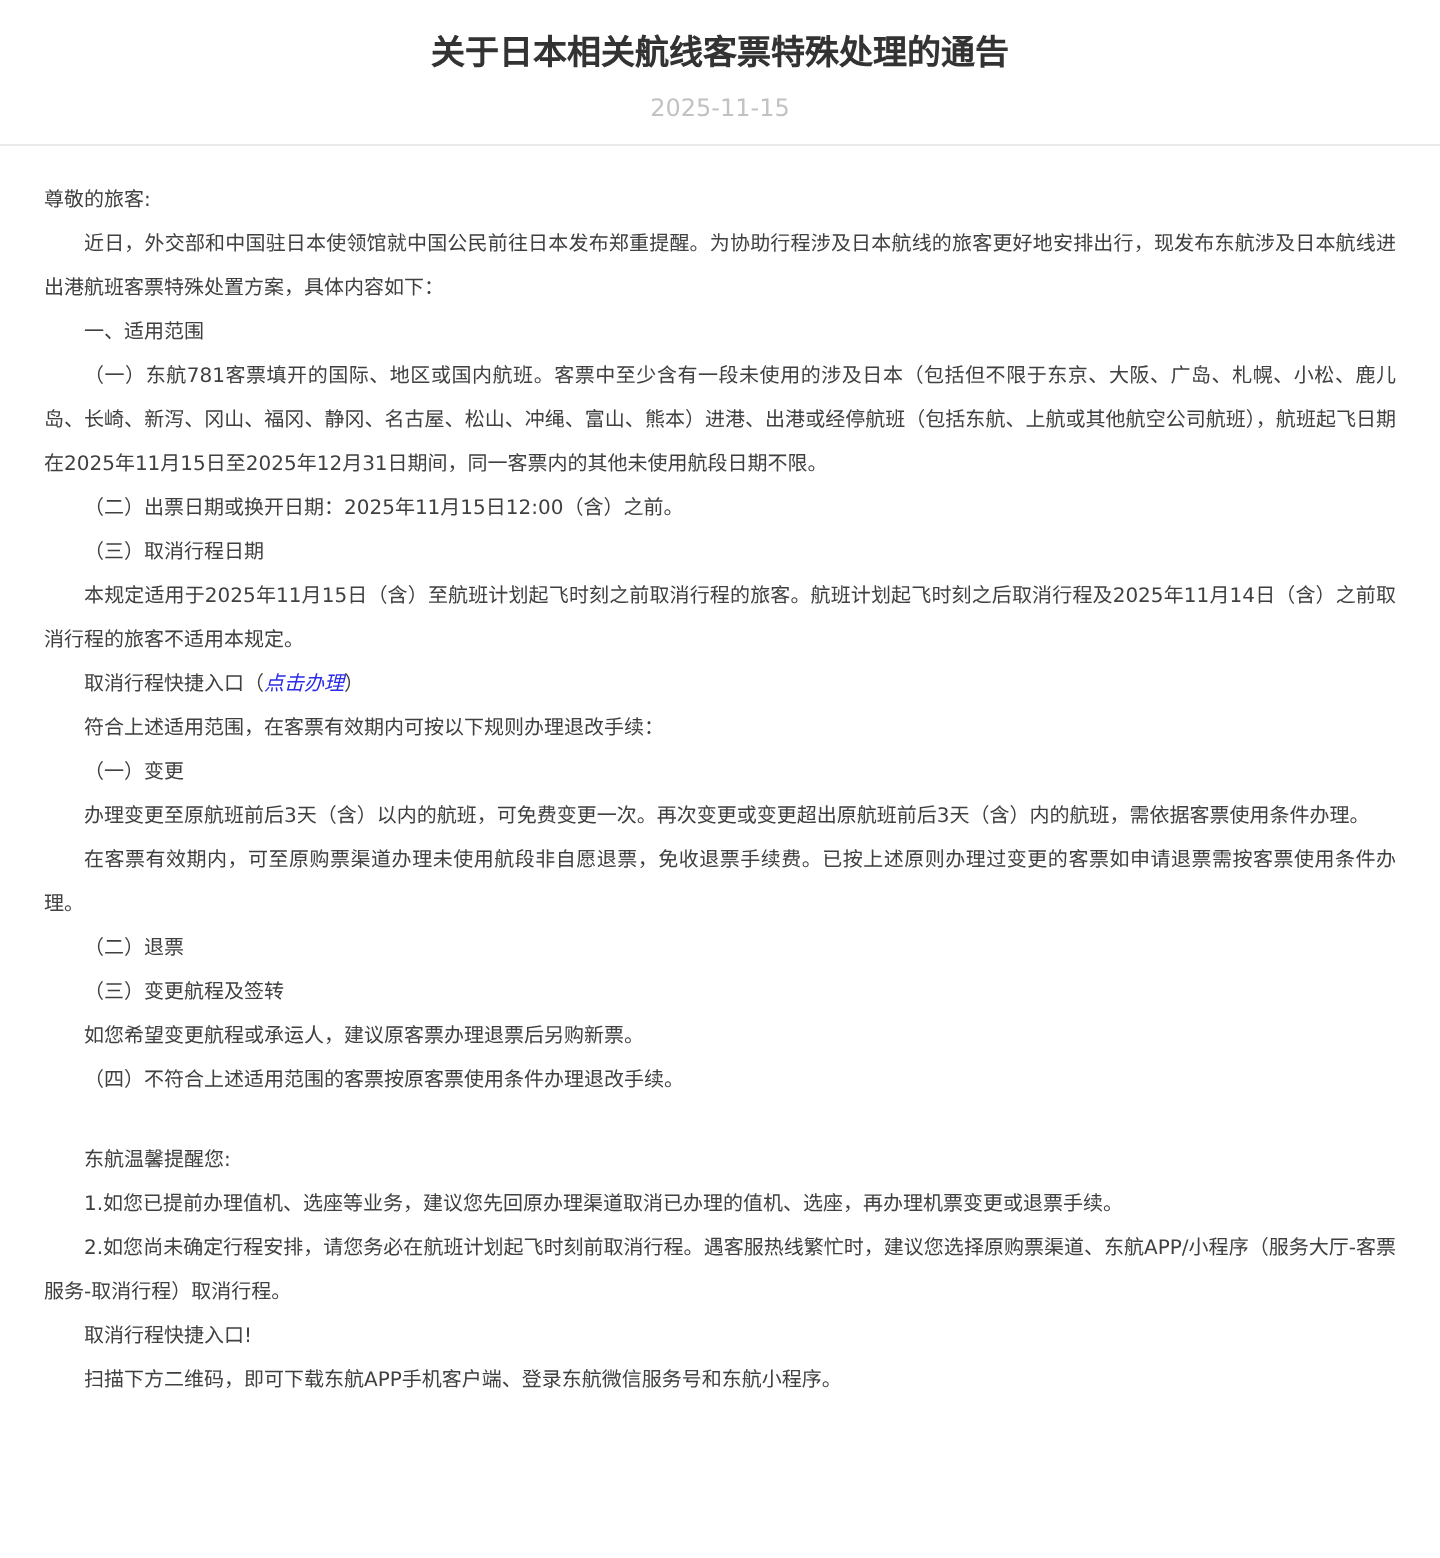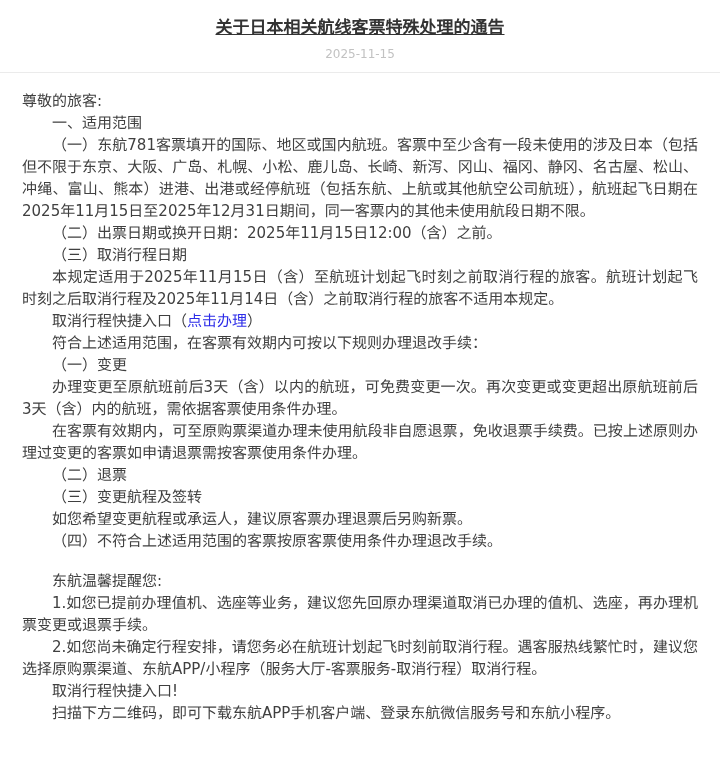--- a/index.html
+++ b/index.html
@@ -17,63 +17,64 @@
   .doc-header {
     text-align: center;
     padding-top: 15px;
   }
   .doc-title {
     margin: 0;
     font-size: 17px;
     line-height: 24px;
     font-weight: bold;
     color: #333333;
-    text-decoration: underline;
   }
   .doc-date {
     margin-top: 8px;
     font-size: 12px;
     line-height: 14px;
     color: #c2c2c2;
   }
   .divider {
     height: 0;
     border-top: 1px solid #ebebeb;
     margin-top: 11px;
   }
   .doc-main {
     padding: 17px 22px 0 22px;
   }
   .para {
     margin: 0;
-    font-size: 15px;
+    font-size: 10px;
     line-height: 22px;
     text-align: justify;
     word-break: break-all;
   }
   .indent { text-indent: 2em; }
   .gap { height: 18px; }
   .inline-link {
     color: #2b2be8;
     text-decoration: none;
     cursor: pointer;
+    font-style: italic;
   }
 </style>
 </head>
 <body>
 
 <header class="doc-header">
   <h1 class="doc-title">关于日本相关航线客票特殊处理的通告</h1>
   <div class="doc-date">2025-11-15</div>
 </header>
 
 <div class="divider"></div>
 
 <main class="doc-main">
   <p class="para">尊敬的旅客:</p>
+  <p class="para indent">近日，外交部和中国驻日本使领馆就中国公民前往日本发布郑重提醒。为协助行程涉及日本航线的旅客更好地安排出行，现发布东航涉及日本航线进出港航班客票特殊处置方案，具体内容如下：</p>
   <p class="para indent">一、适用范围</p>
   <p class="para indent">（一）东航781客票填开的国际、地区或国内航班。客票中至少含有一段未使用的涉及日本（包括但不限于东京、大阪、广岛、札幌、小松、鹿儿岛、长崎、新泻、冈山、福冈、静冈、名古屋、松山、冲绳、富山、熊本）进港、出港或经停航班（包括东航、上航或其他航空公司航班），航班起飞日期在2025年11月15日至2025年12月31日期间，同一客票内的其他未使用航段日期不限。</p>
   <p class="para indent">（二）出票日期或换开日期：2025年11月15日12:00（含）之前。</p>
   <p class="para indent">（三）取消行程日期</p>
   <p class="para indent">本规定适用于2025年11月15日（含）至航班计划起飞时刻之前取消行程的旅客。航班计划起飞时刻之后取消行程及2025年11月14日（含）之前取消行程的旅客不适用本规定。</p>
 
   <p class="para indent"><span>取消行程快捷入口（</span><a class="inline-link" href="#">点击办理</a><span>）</span></p>
 
   <p class="para indent">符合上述适用范围，在客票有效期内可按以下规则办理退改手续：</p>
   <p class="para indent">（一）变更</p>

